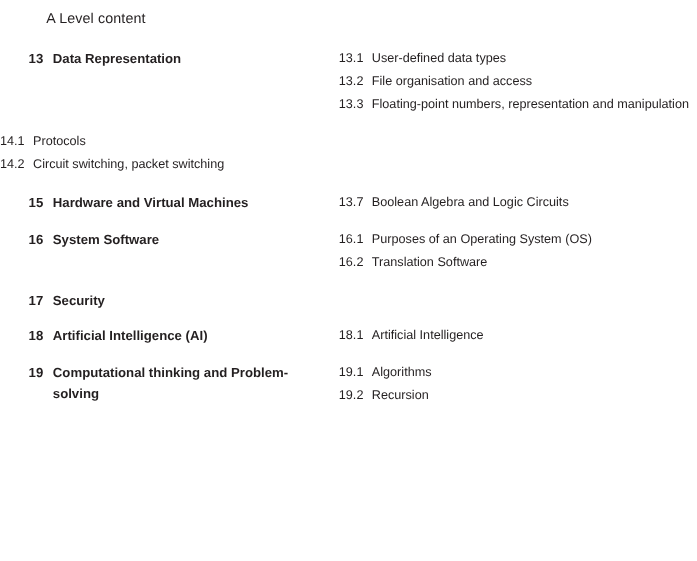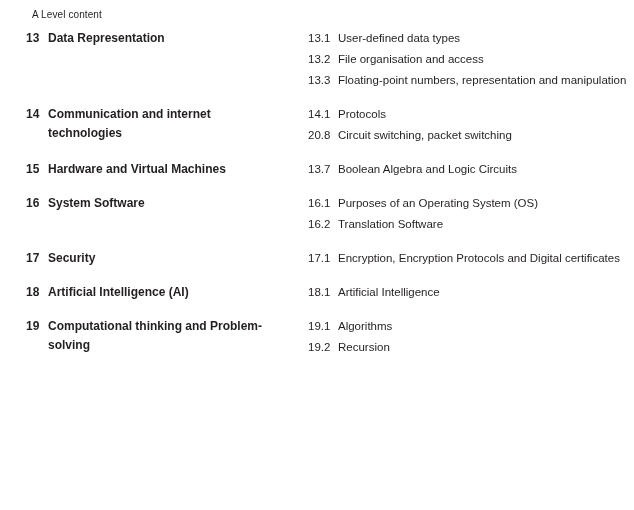--- a/index.html
+++ b/index.html
@@ -15,28 +15,28 @@
     overflow: hidden;
   }
   .page {
     position: relative;
     width: 634px;
     height: 510px;
     padding: 0;
     box-sizing: border-box;
   }
   .page-title {
-    font-size: 10px;
+    font-size: 13px;
     font-weight: 400;
     color: #231f20;
-    margin: 9px 0 0 32px;
+    margin: 9px 0 0 42px;
     letter-spacing: 0.1px;
   }
   .toc {
-    margin-top: 9px;
+    margin-top: 20px;
     width: 634px;
   }
   .toc-row {
     display: flex;
     align-items: flex-start;
     margin-bottom: 13px;
   }
   .unit-col {
     width: 308px;
     display: flex;
@@ -103,31 +103,27 @@
             <span class="topic-num">13.2</span>
             <span class="topic-text">File organisation and access</span>
           </div>
           <div class="topic">
             <span class="topic-num">13.3</span>
             <span class="topic-text">Floating-point numbers, representation and manipulation</span>
           </div>
         </div>
       </div>
       <div class="toc-row">
-        <div class="unit-col">
-          <span class="unit-num">14</span>
-          <span class="unit-title">Communication and internet technologies</span>
-        </div>
         <div class="topics-col">
           <div class="topic">
             <span class="topic-num">14.1</span>
             <span class="topic-text">Protocols</span>
           </div>
           <div class="topic">
-            <span class="topic-num">20.8</span>
+            <span class="topic-num">14.2</span>
             <span class="topic-text">Circuit switching, packet switching</span>
           </div>
         </div>
       </div>
       <div class="toc-row">
         <div class="unit-col">
           <span class="unit-num">15</span>
           <span class="unit-title">Hardware and Virtual Machines</span>
         </div>
         <div class="topics-col">
@@ -151,26 +147,20 @@
             <span class="topic-num">16.2</span>
             <span class="topic-text">Translation Software</span>
           </div>
         </div>
       </div>
       <div class="toc-row">
         <div class="unit-col">
           <span class="unit-num">17</span>
           <span class="unit-title">Security</span>
         </div>
-        <div class="topics-col">
-          <div class="topic">
-            <span class="topic-num">17.1</span>
-            <span class="topic-text">Encryption, Encryption Protocols and Digital certificates</span>
-          </div>
-        </div>
       </div>
       <div class="toc-row">
         <div class="unit-col">
           <span class="unit-num">18</span>
           <span class="unit-title">Artificial Intelligence (AI)</span>
         </div>
         <div class="topics-col">
           <div class="topic">
             <span class="topic-num">18.1</span>
             <span class="topic-text">Artificial Intelligence</span>

